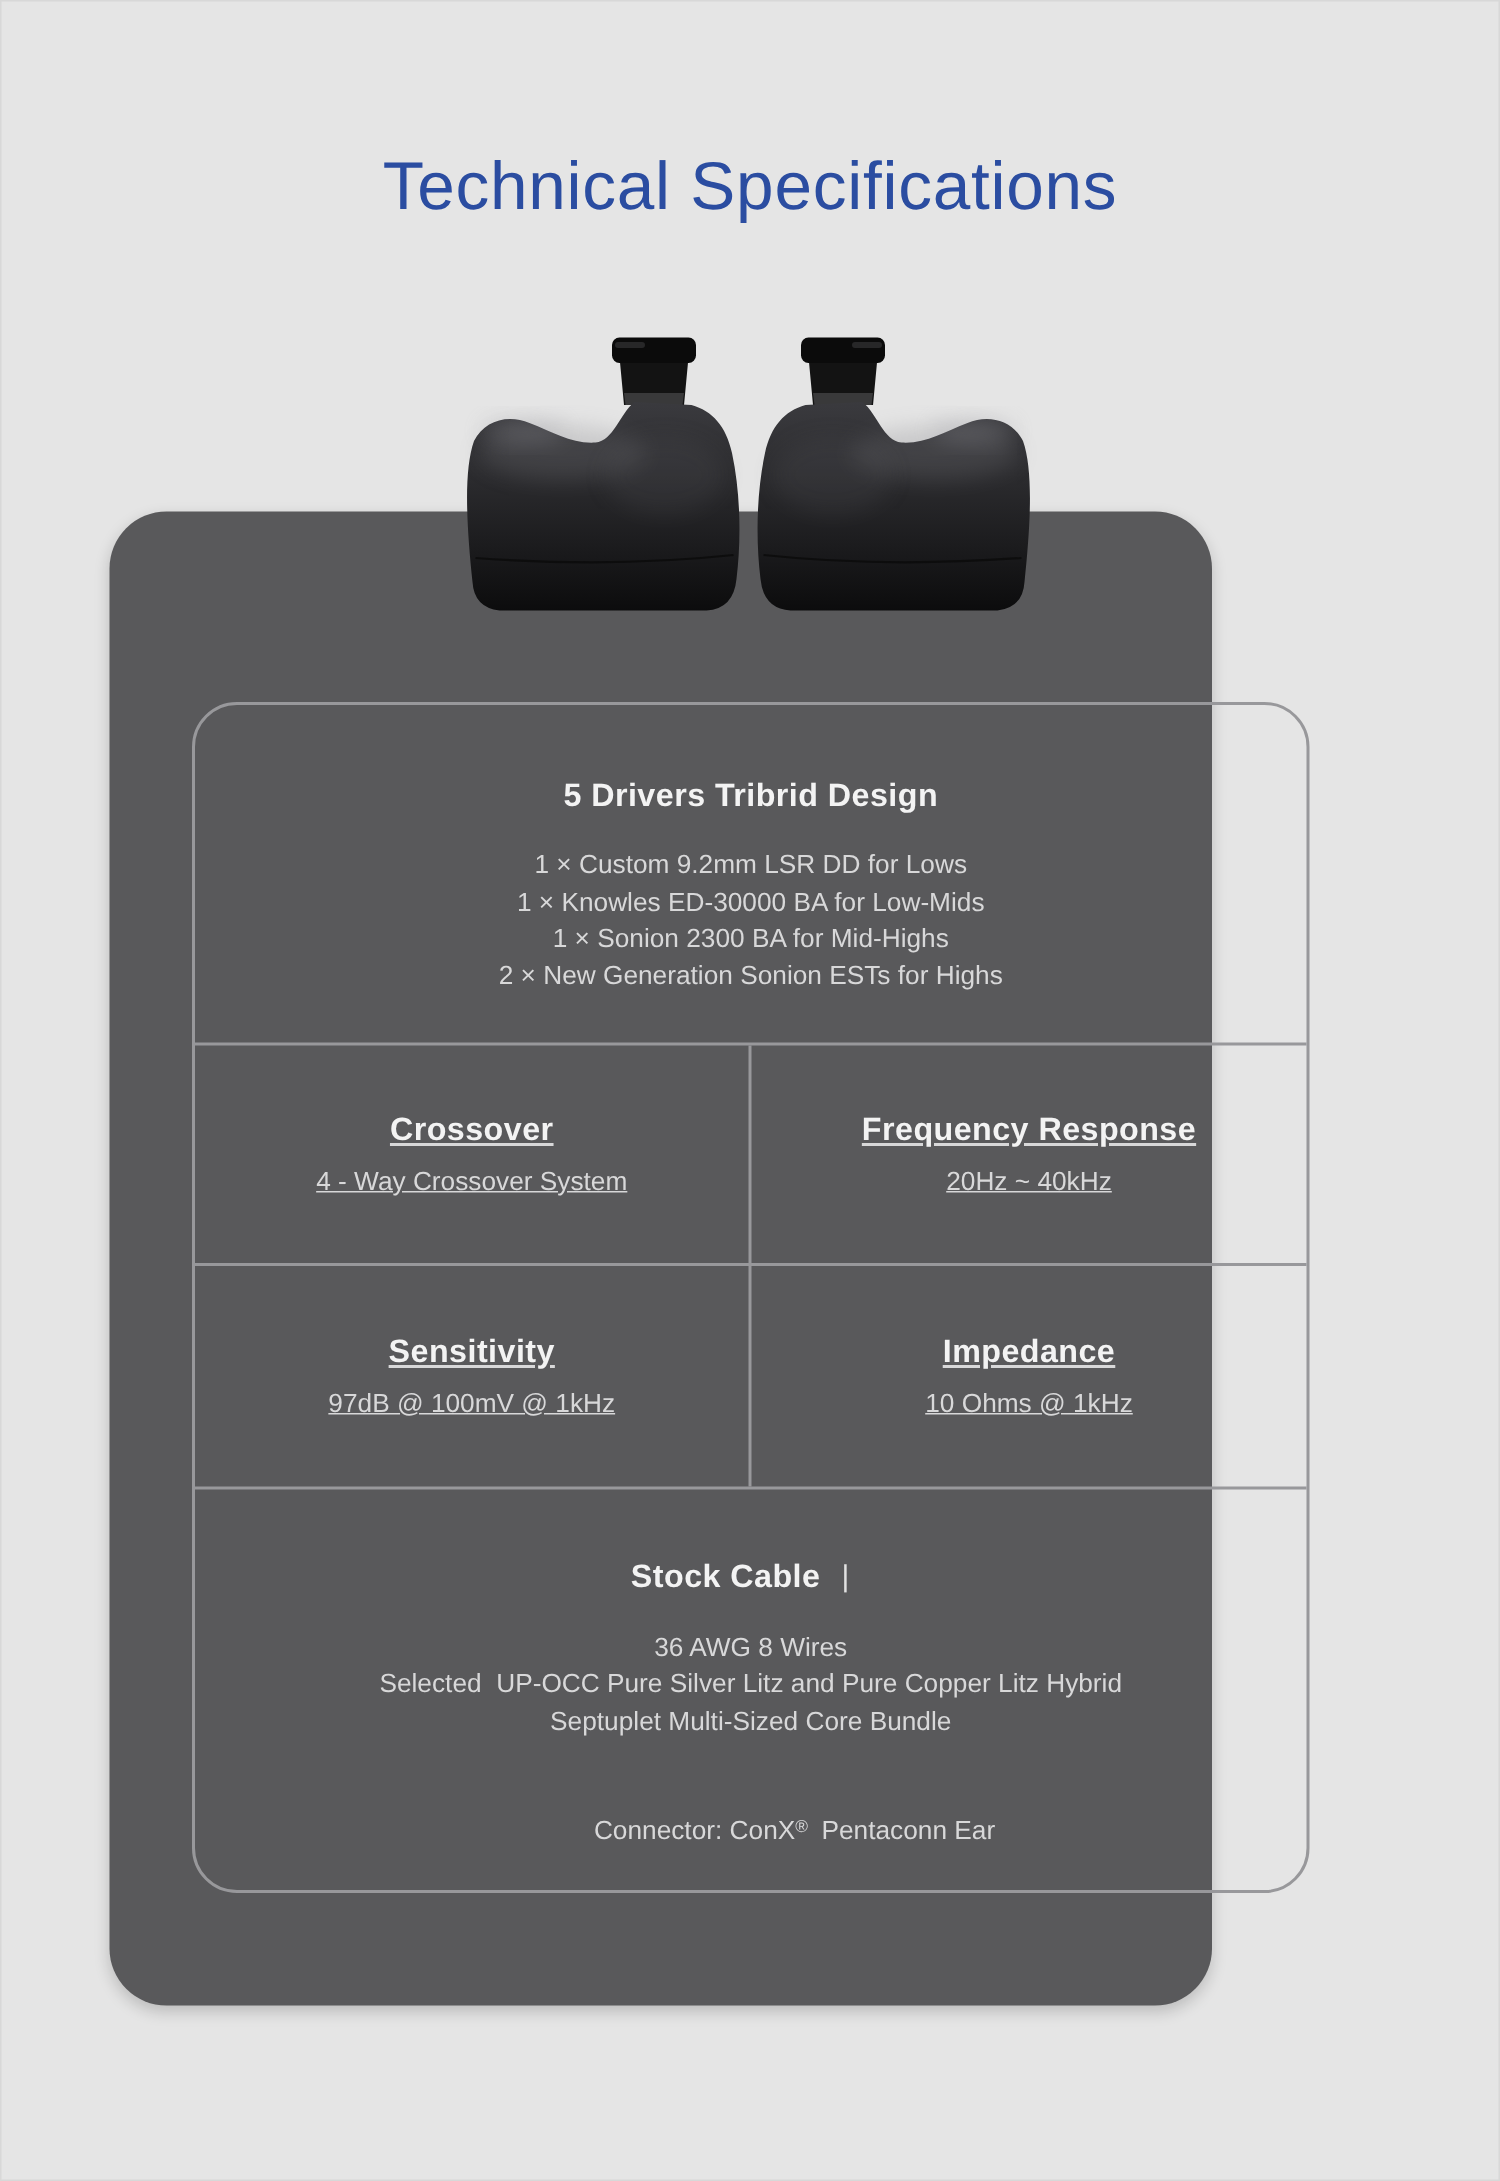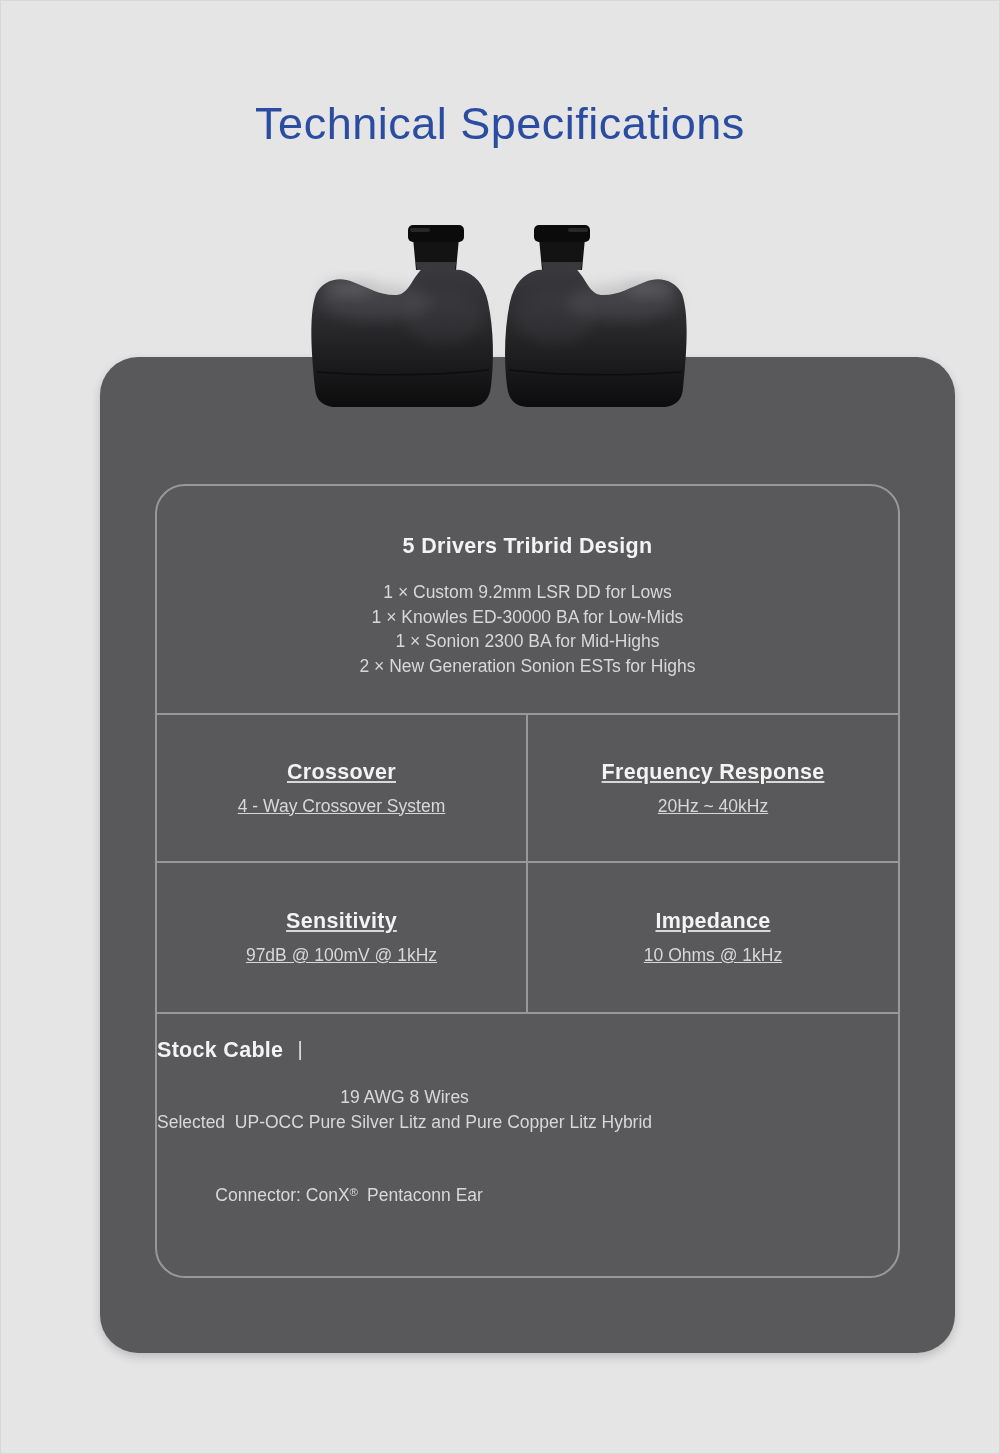--- a/index.html
+++ b/index.html
@@ -18,27 +18,26 @@
     font-size:45px; font-weight:500; letter-spacing:0.5px;
     color:#2b4da1;
   }
 
   .earphones {
     position:absolute; left:303px; top:222px;
     width:392px; height:192px; z-index:2;
   }
 
   .spec-card {
-    position:absolute; left:73px; top:357px;
-    width:855px; height:996px;
+    position:absolute; left:73px; top:341px;
+    width:735px; height:996px;
     background:#59595b;
     border-radius:38px;
     box-shadow:0 4px 10px rgba(0,0,0,0.18);
     z-index:1;
-    margin-left:27px;
   }
 
   .spec-table {
     position:absolute; left:55px; top:127px;
     width:745px; height:794px;
     box-sizing:border-box;
     border:2px solid #98989b;
     border-radius:30px;
     display:flex; flex-direction:column;
     color:#d8d8d9;
@@ -63,22 +62,22 @@
     display:flex; flex-direction:column;
     align-items:center; justify-content:center;
     text-align:center;
     box-sizing:border-box;
   }
   .cell-left  { width:371px; border-right:2px solid #98989b; }
   .cell-right { flex:1; }
 
   .row-cable {
     flex:1;
-    display:flex; flex-direction:column; align-items:flex-start;
-    padding-top:24px;
+    display:flex; flex-direction:column; align-items:center;
+    padding-top:46px;
     text-align:center;
   }
 
   .cell-heading {
     font-size:21.5px; font-weight:700; letter-spacing:0.3px;
     color:#f3f3f3;
     white-space:pre-wrap;
   }
   .cell-value {
     margin-top:11px;
@@ -190,22 +189,23 @@
           <div class="cell-value">10 Ohms @ 1kHz</div>
         </div>
       </div>
 
       <div class="row row-cable">
         <div class="cable-heading cell-heading">
           <span>Stock Cable</span>
           <span class="cable-sep">|</span>
         </div>
         <div class="cable-wires">
-          <div class="spec-line">19 AWG 8 Wires</div>
+          <div class="spec-line">36 AWG 8 Wires</div>
           <div class="spec-line">Selected  UP-OCC Pure Silver Litz and Pure Copper Litz Hybrid</div>
+          <div class="spec-line">Septuplet Multi-Sized Core Bundle</div>
         </div>
         <div class="cable-conn">
           <div class="spec-line">
             <span>Connector: ConX</span><span class="reg-mark">®</span><span class="after-reg">Pentaconn Ear</span>
           </div>
         </div>
       </div>
 
     </div>
   </div>

